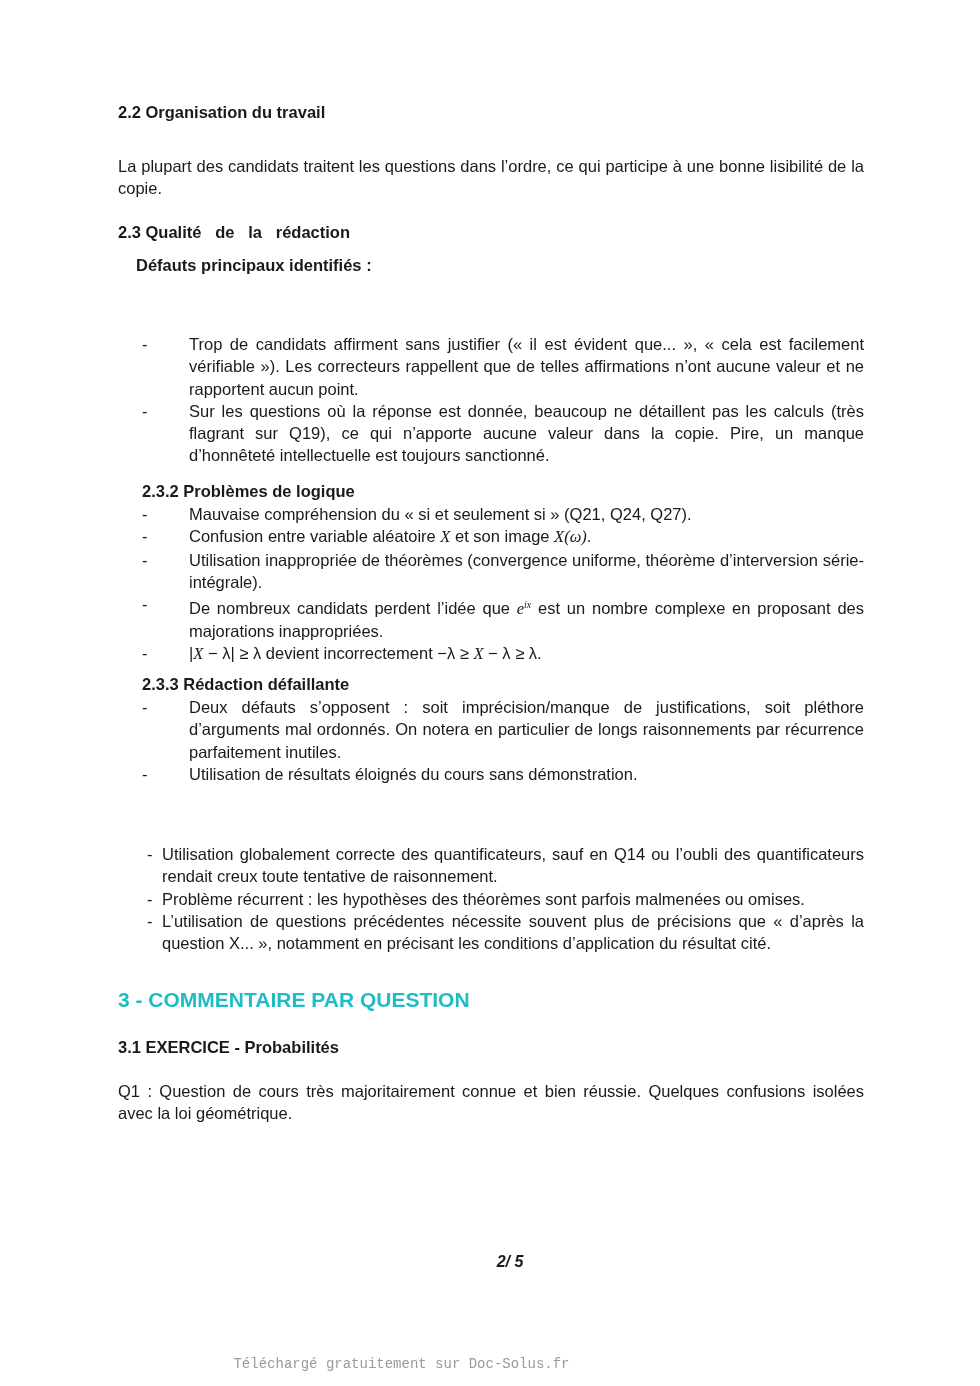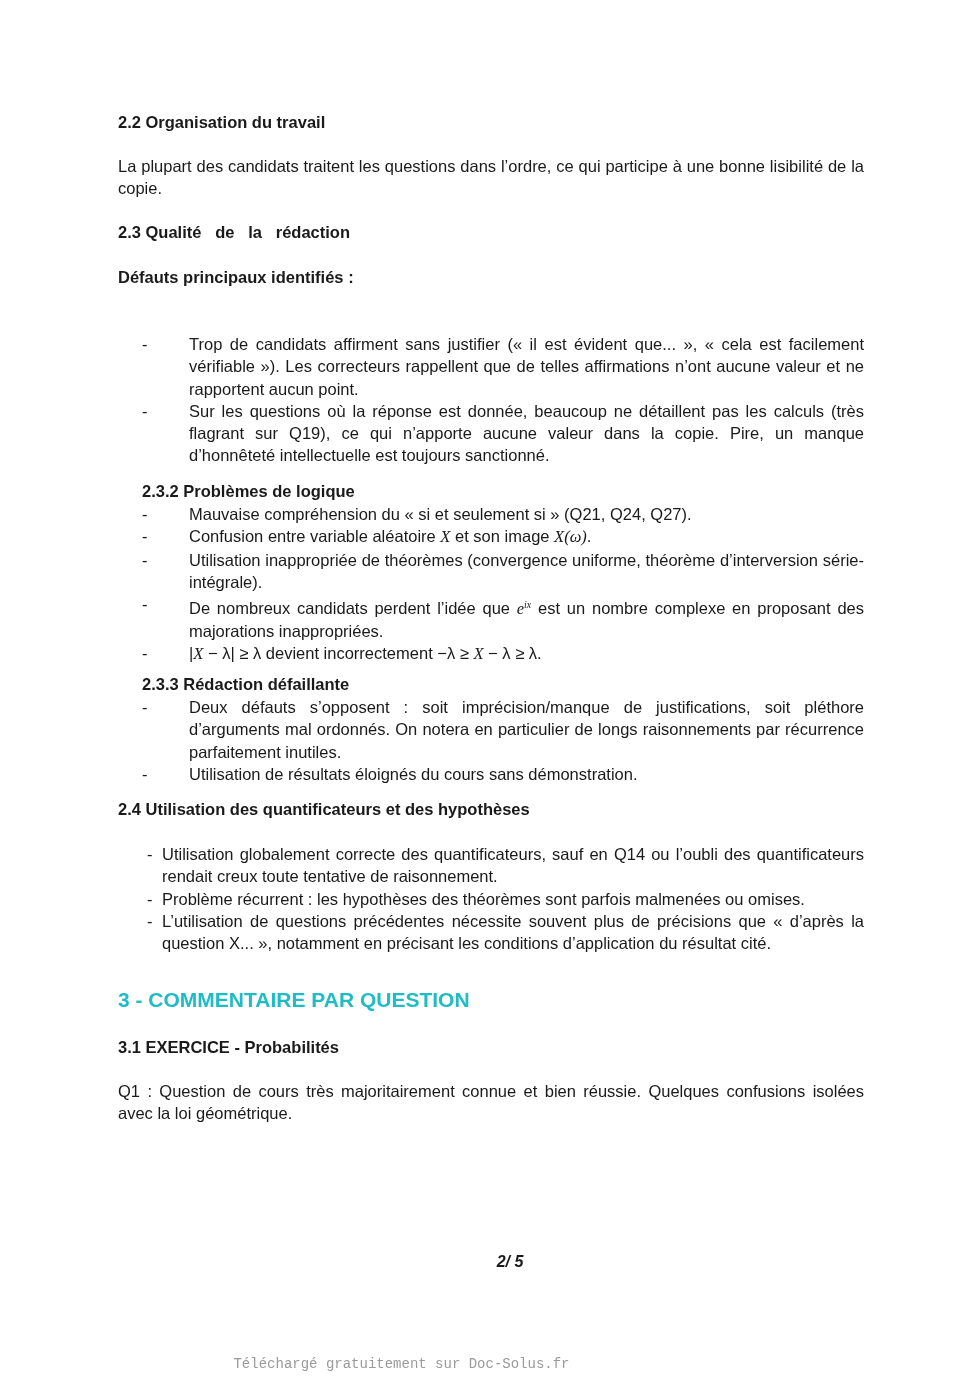--- a/index.html
+++ b/index.html
@@ -24,25 +24,25 @@
     .h2 { left: 118px; font-weight: bold; font-size: 21px; color: #1fbcc4; line-height: 24px; text-align: center; }
     .pagenum { left: 0; width: 1020px; text-align: center; font-weight: bold; font-style: italic; font-size: 16px; }
     .footer { left: 0; width: 803px; text-align: center; font-family: "Liberation Mono", monospace; font-size: 14px; color: #9a9a9a; }
     b { font-weight: normal; }
   </style>
 </head>
 <body>
 
 <div class="page">
 
-  <div class="abs h3" style="top:112px;">2.2 Organisation du travail</div>
+  <div class="abs h3" style="top:102px;">2.2 Organisation du travail</div>
   <div class="abs para last" style="top:155px;">La plupart des candidats traitent les questions dans l’ordre, ce qui participe à une bonne lisibilité de la copie.</div>
 
   <div class="abs h3" style="top:222px; white-space:pre;">2.3 Qualité   de   la   rédaction</div>
-  <div class="abs h3" style="top:267px;">Défauts principaux identifiés :</div>
+  <div class="abs h3" style="top:255px;margin-left:18px;">Défauts principaux identifiés :</div>
 
   <div class="abs bullets" style="top:333px;">
     <div class="bullet">
       <span class="dash">-</span>
       <span class="bullet-text">Trop de candidats affirment sans justifier (« il est évident que... », « cela est facilement vérifiable »). Les correcteurs rappellent que de telles affirmations n’ont aucune valeur et ne rapportent aucun point.</span>
     </div>
     <div class="bullet">
       <span class="dash">-</span>
       <span class="bullet-text">Sur les questions où la réponse est donnée, beaucoup ne détaillent pas les calculs (très flagrant sur Q19), ce qui n’apporte aucune valeur dans la copie. Pire, un manque d’honnêteté intellectuelle est toujours sanctionné.</span>
     </div>
@@ -77,21 +77,20 @@
     <div class="bullet">
       <span class="dash">-</span>
       <span class="bullet-text">Deux défauts s’opposent : soit imprécision/manque de justifications, soit pléthore d’arguments mal ordonnés. On notera en particulier de longs raisonnements par récurrence parfaitement inutiles.</span>
     </div>
     <div class="bullet">
       <span class="dash">-</span>
       <span class="bullet-text">Utilisation de résultats éloignés du cours sans démonstration.</span>
     </div>
   </div>
 
-  <div class="abs h3" style="top:799px;">2.4 Utilisation des quantificateurs et des hypothèses</div>
   <div class="abs bullets2" style="top:843px;">
     <div class="bullet2">
       <span class="dash">-</span>
       <span class="bullet-text">Utilisation globalement correcte des quantificateurs, sauf en Q14 ou l’oubli des quantificateurs rendait creux toute tentative de raisonnement.</span>
     </div>
     <div class="bullet2">
       <span class="dash">-</span>
       <span class="bullet-text"><b>Problème récurrent</b><span> : les hypothèses des théorèmes sont parfois malmenées ou omises.</span></span>
     </div>
     <div class="bullet2">

